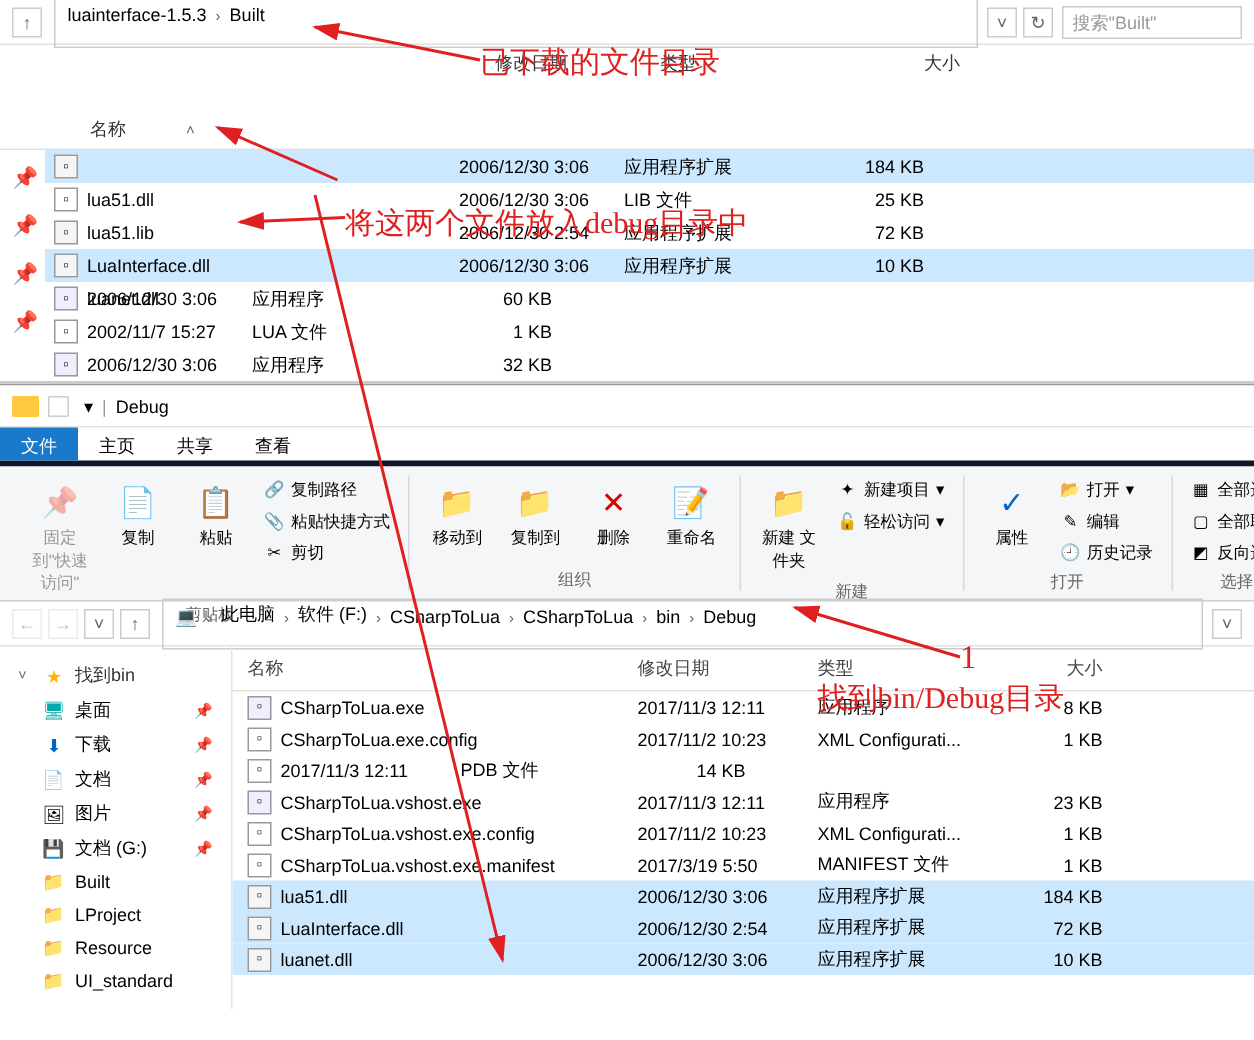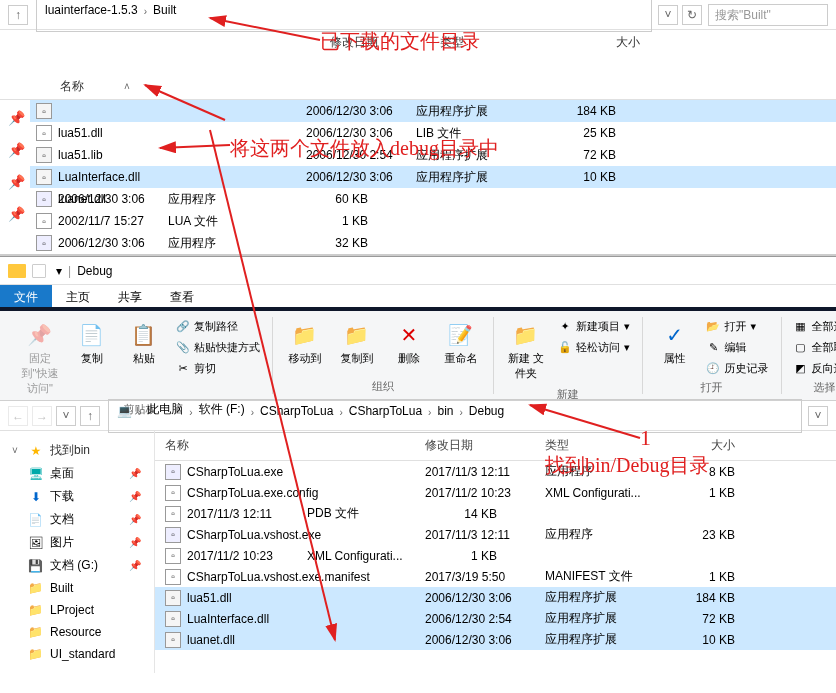--- a/index.html
+++ b/index.html
@@ -428,20 +428,21 @@
             </div>
             <div class="file-row2">
               <span class="file-icon exe">▫</span>
     <span class="col-name2" style="width:238px">CSharpToLua.vshost.exe</span>
     <span class="col-date2">2017/11/3 12:11</span>
     <span class="col-type2">应用程序</span>
     <span class="col-size2">23 KB</span>
             </div>
             <div class="file-row2">
               <span class="file-icon cfg">▫</span>
+    <span class="col-name2" style="width:238px">CSharpToLua.vshost.exe.config</span>
     <span class="col-date2">2017/11/2 10:23</span>
     <span class="col-type2">XML Configurati...</span>
     <span class="col-size2">1 KB</span>
             </div>
             <div class="file-row2">
               <span class="file-icon cfg">▫</span>
     <span class="col-name2" style="width:238px">CSharpToLua.vshost.exe.manifest</span>
     <span class="col-date2">2017/3/19 5:50</span>
     <span class="col-type2">MANIFEST 文件</span>
     <span class="col-size2">1 KB</span>

